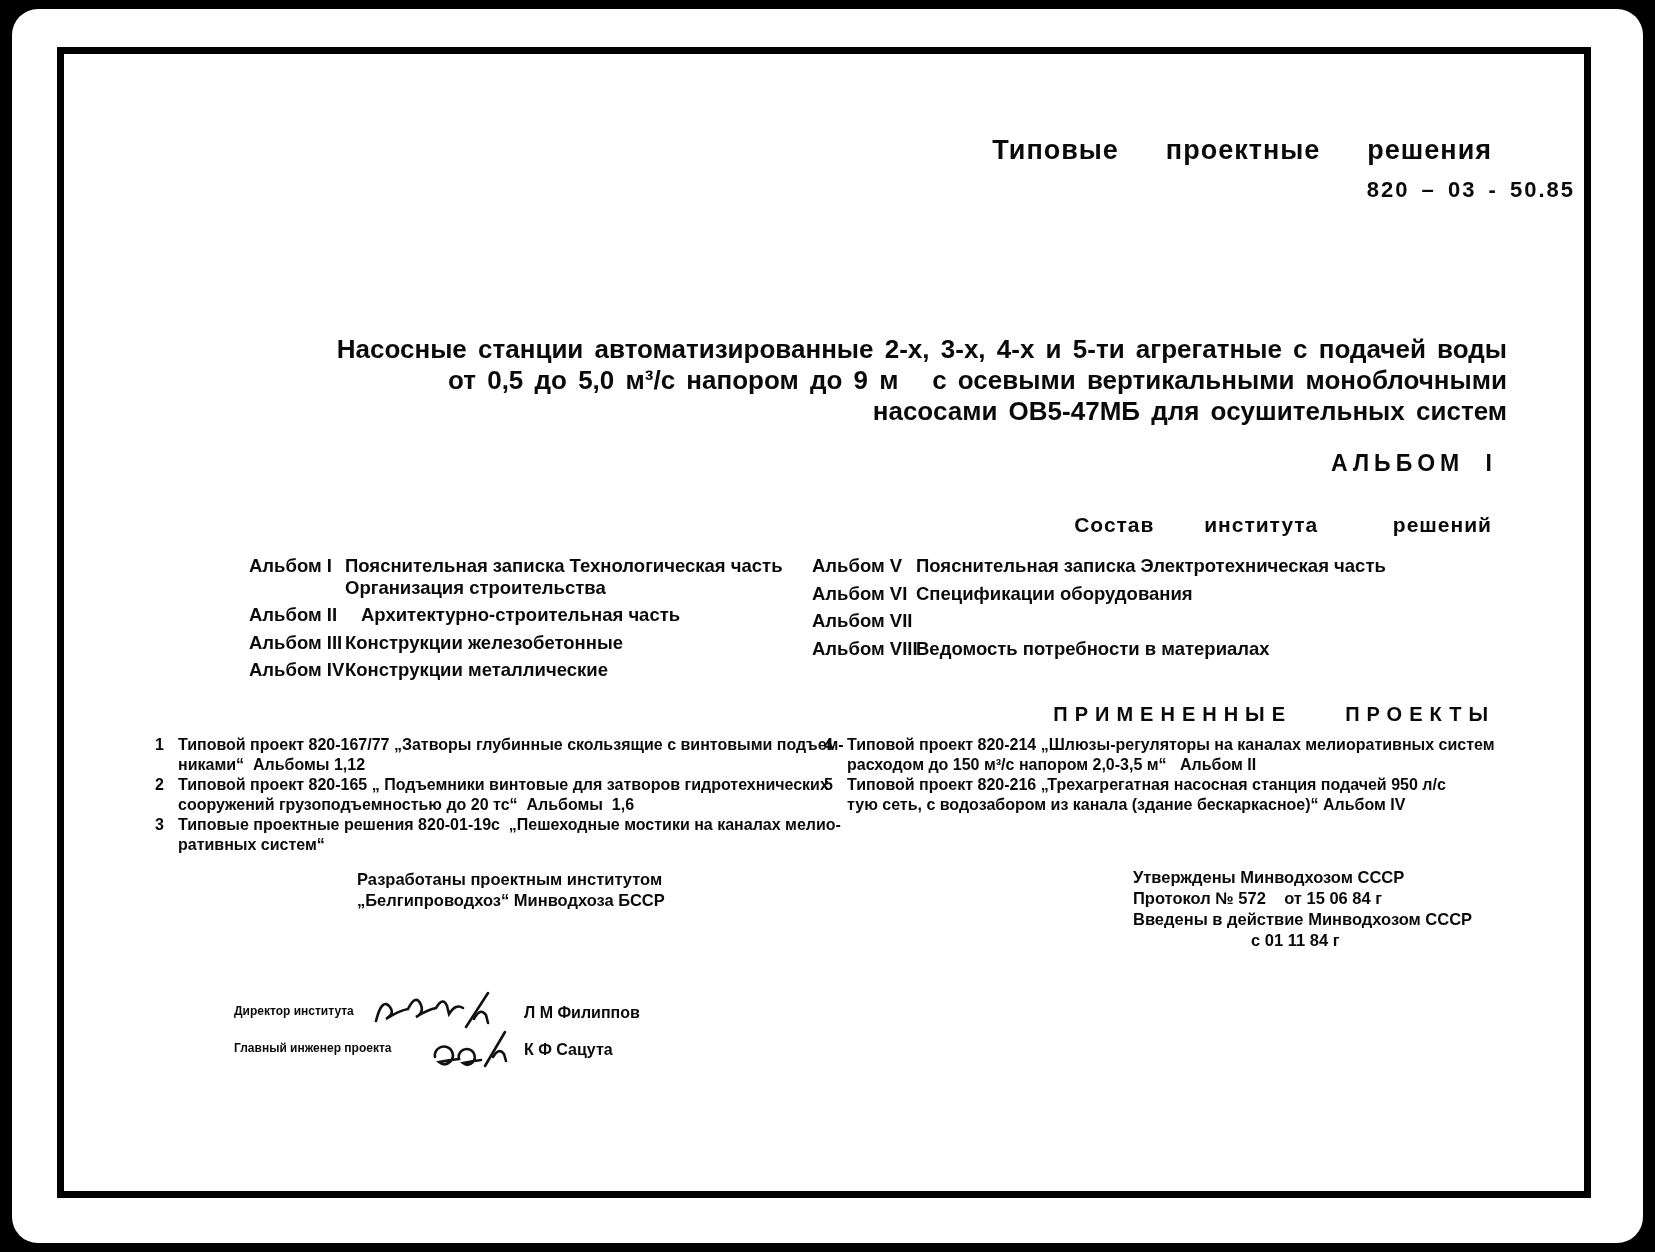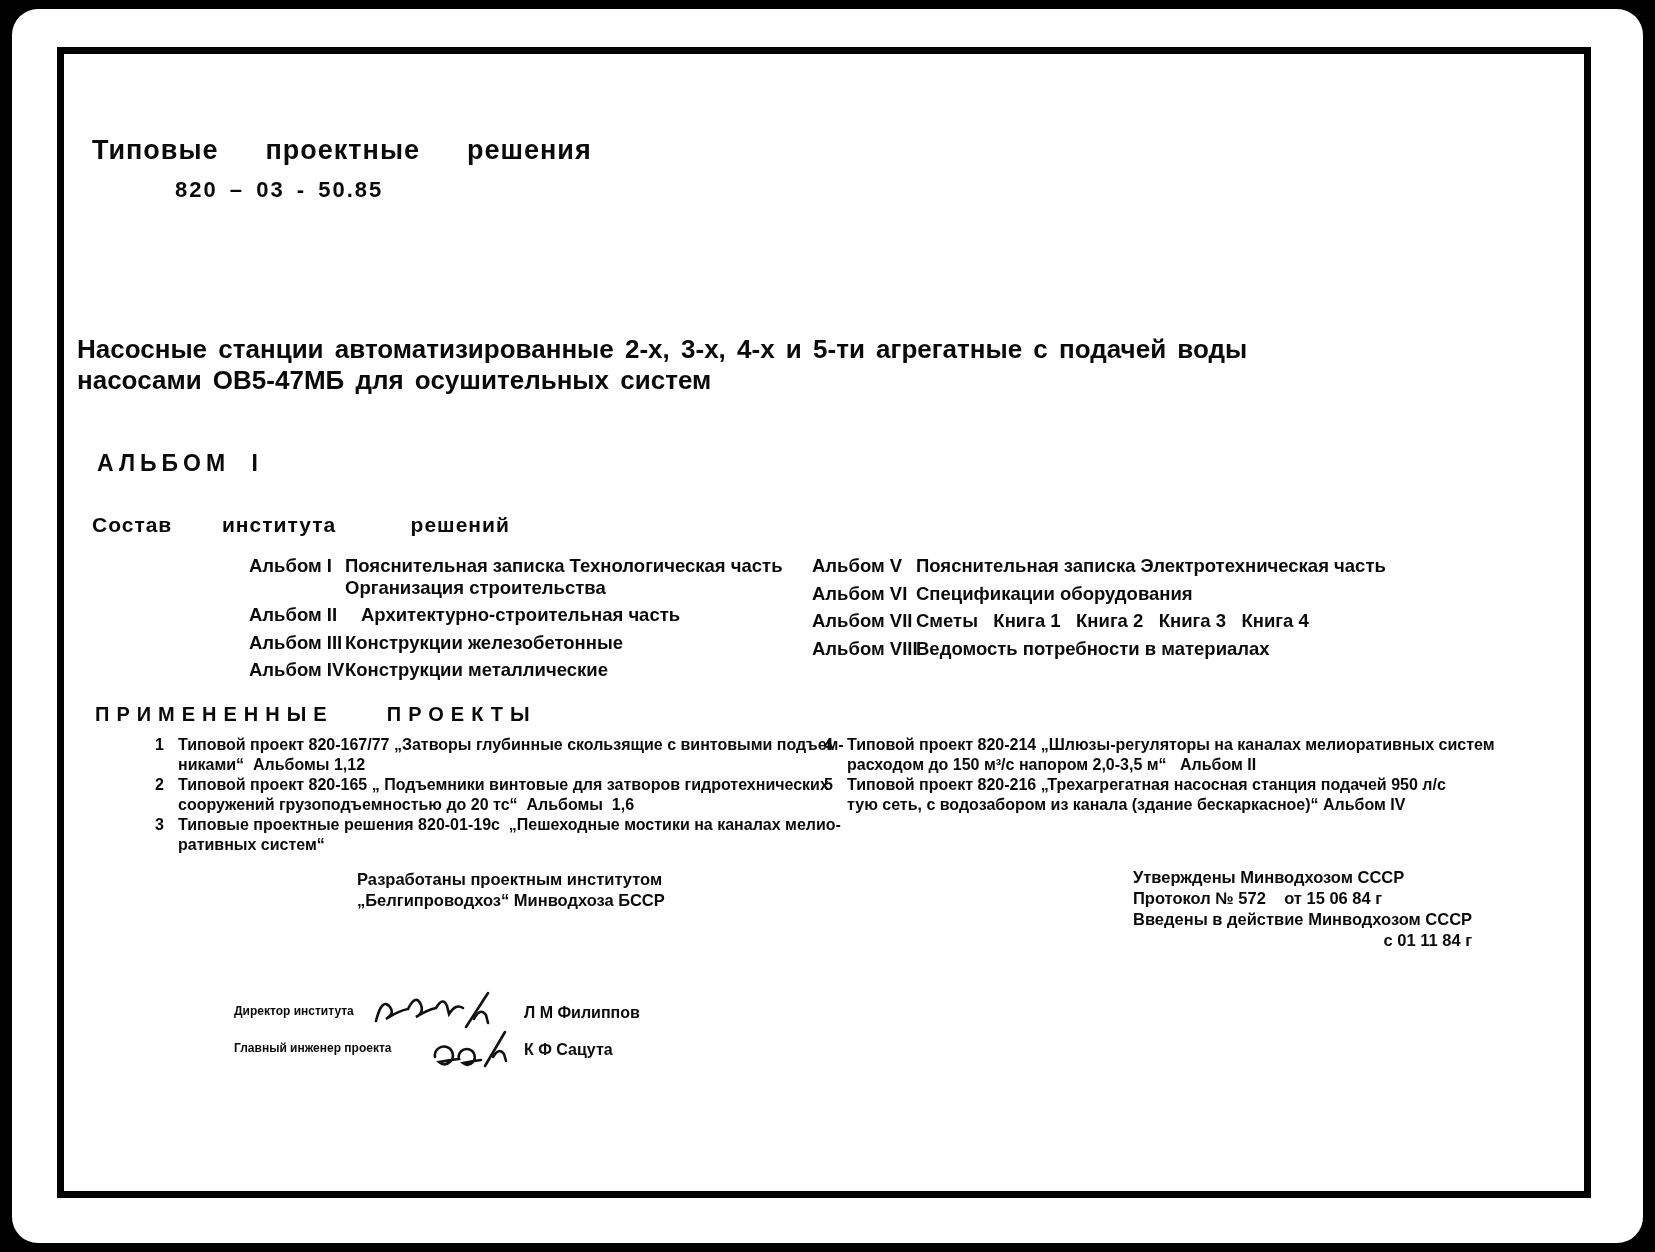--- a/index.html
+++ b/index.html
@@ -3,52 +3,53 @@
 <meta charset="utf-8">
 <style>
   * { margin:0; padding:0; box-sizing:border-box; }
   html,body { width:1655px; height:1252px; background:#000; overflow:hidden; }
   body { font-family:"Liberation Sans", sans-serif; color:#0a0a0a; font-weight:700; }
   .page { position:absolute; left:12px; top:9px; right:12px; bottom:9px;
           background:#fff; border-radius:26px; }
   .frame { position:absolute; left:45px; top:38px; width:1534px; height:1151px;
            border:7px solid #000; }
   .abs { position:absolute; }
-  .center { text-align:left; }
+  .center { text-align:right; }
   .pre { white-space:pre; }
   .series-label { left:80px; top:126px; width:1400px; font-size:27px; word-spacing:15px; letter-spacing:1px; }
   .series-number { left:163px; top:168px; width:1400px; font-size:22px; letter-spacing:2px; word-spacing:4px; }
   .main-title { left:65px; top:325px; width:1430px; font-size:26px; line-height:31px; word-spacing:4px; }
   .album-heading { left:85px; top:441px; width:1400px; font-size:23px; letter-spacing:5px; word-spacing:10px; }
   .composition-heading { left:80px; top:504px; width:1400px; font-size:21px; word-spacing:18px; letter-spacing:1px; }
   .album-row { position:absolute; display:flex; font-size:18.5px; line-height:22px; }
   .album-row .lbl { flex:0 0 auto; }
   .album-col-left .lbl { width:96px; }
   .album-col-right .lbl { width:104px; }
   .applied-heading { left:83px; top:694px; width:1400px; font-size:20px; letter-spacing:7px; word-spacing:14px; }
   .proj-item { position:absolute; display:flex; font-size:16px; line-height:19.5px; }
   .proj-item .num { flex:0 0 23px; }
   .note-block { position:absolute; font-size:16.5px; line-height:21px;margin-left:33px; }
-  .approved-last { padding-left:118px;text-align:right; }
+  .approved-last { padding-left:118px; }
   .sig-label { font-size:12px; }
   .sig-name { font-size:16px; }
   svg.sig { position:absolute; overflow:visible; }
   svg.sig path { fill:none; stroke:#111; stroke-width:2.6; stroke-linecap:round; }
 </style>
 </head>
 <body>
 
 <div class="page">
   <div class="frame"></div>
 
   <div class="abs center series-label pre">Типовые  проектные  решения</div>
   <div class="abs center series-number pre">820 – 03 - 50.85</div>
 
   <div class="abs center main-title">
     <div class="pre">Насосные станции автоматизированные 2-х, 3-х, 4-х и 5-ти агрегатные с подачей воды</div>
+    <div class="pre">от 0,5 до 5,0 м³/с напором до 9 м   с осевыми вертикальными моноблочными</div>
     <div class="pre">насосами ОВ5-47МБ для осушительных систем</div>
   </div>
 
   <div class="abs center album-heading pre">АЛЬБОМ I</div>
   <div class="abs center composition-heading pre">Состав  института   решений</div>
 
   <div class="album-row album-col-left" style="left:237px; top:546px;">
     <span class="lbl pre">Альбом I</span>
     <span>
       <div class="pre">Пояснительная записка Технологическая часть</div>
@@ -71,21 +72,20 @@
   <div class="album-row album-col-right" style="left:800px; top:574px;">
     <span class="lbl pre">Альбом VI</span>
     <span class="pre">Спецификации оборудования</span>
   </div>
   <div class="album-row album-col-right" style="left:800px; top:546px;">
     <span class="lbl pre">Альбом V</span>
     <span class="pre">Пояснительная записка Электротехническая часть</span>
   </div>
   <div class="album-row album-col-right" style="left:800px; top:601px;">
     <span class="lbl pre">Альбом VII</span>
-    <span class="pre">Сметы   Книга 1   Книга 2   Книга 3   Книга 4</span>
   </div>
   <div class="album-row album-col-right" style="left:800px; top:629px;">
     <span class="lbl pre">Альбом VIII</span>
     <span class="pre">Ведомость потребности в материалах</span>
   </div>
 
   <div class="abs center applied-heading pre">ПРИМЕНЕННЫЕ  ПРОЕКТЫ</div>
 
   <div class="proj-item" style="left:143px; top:726px;">
     <span class="num">1</span>

